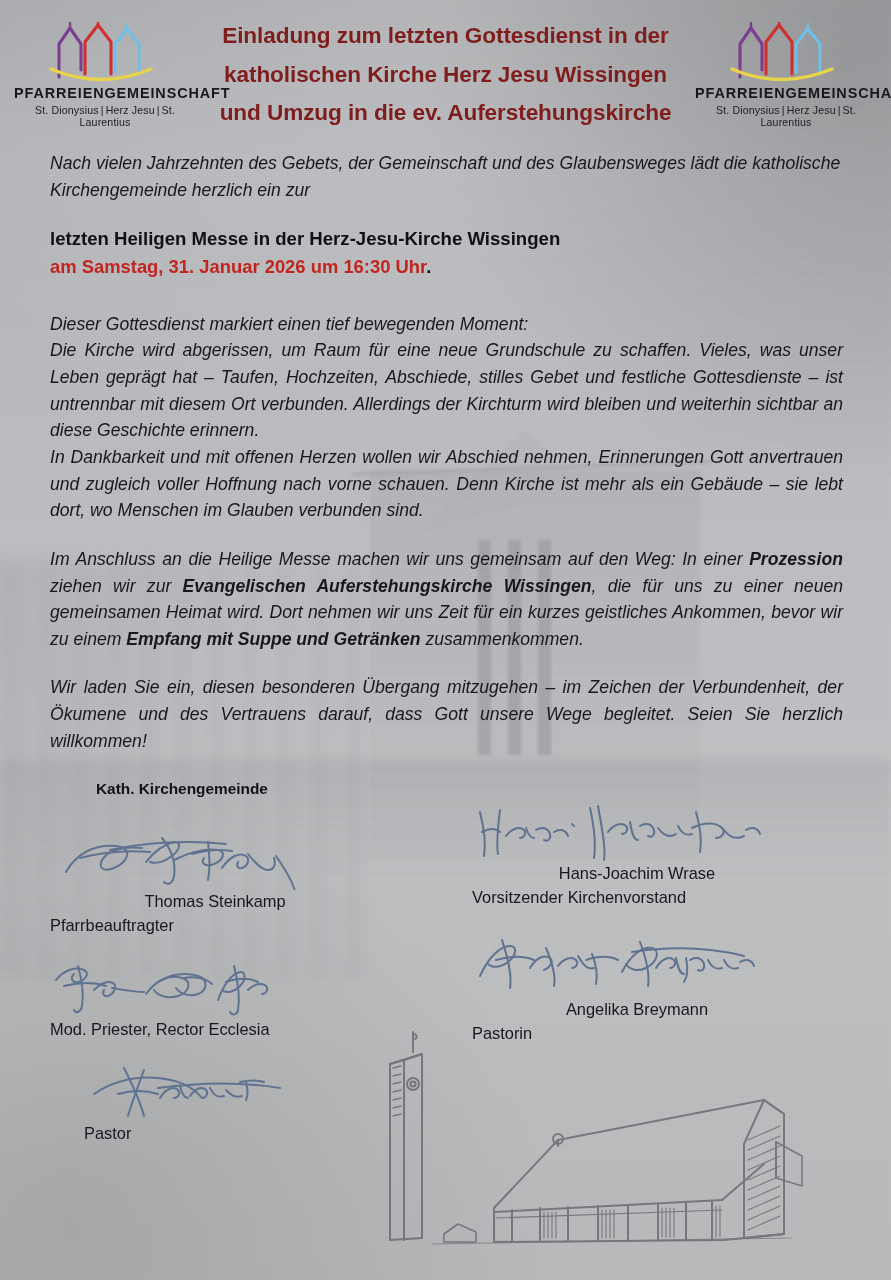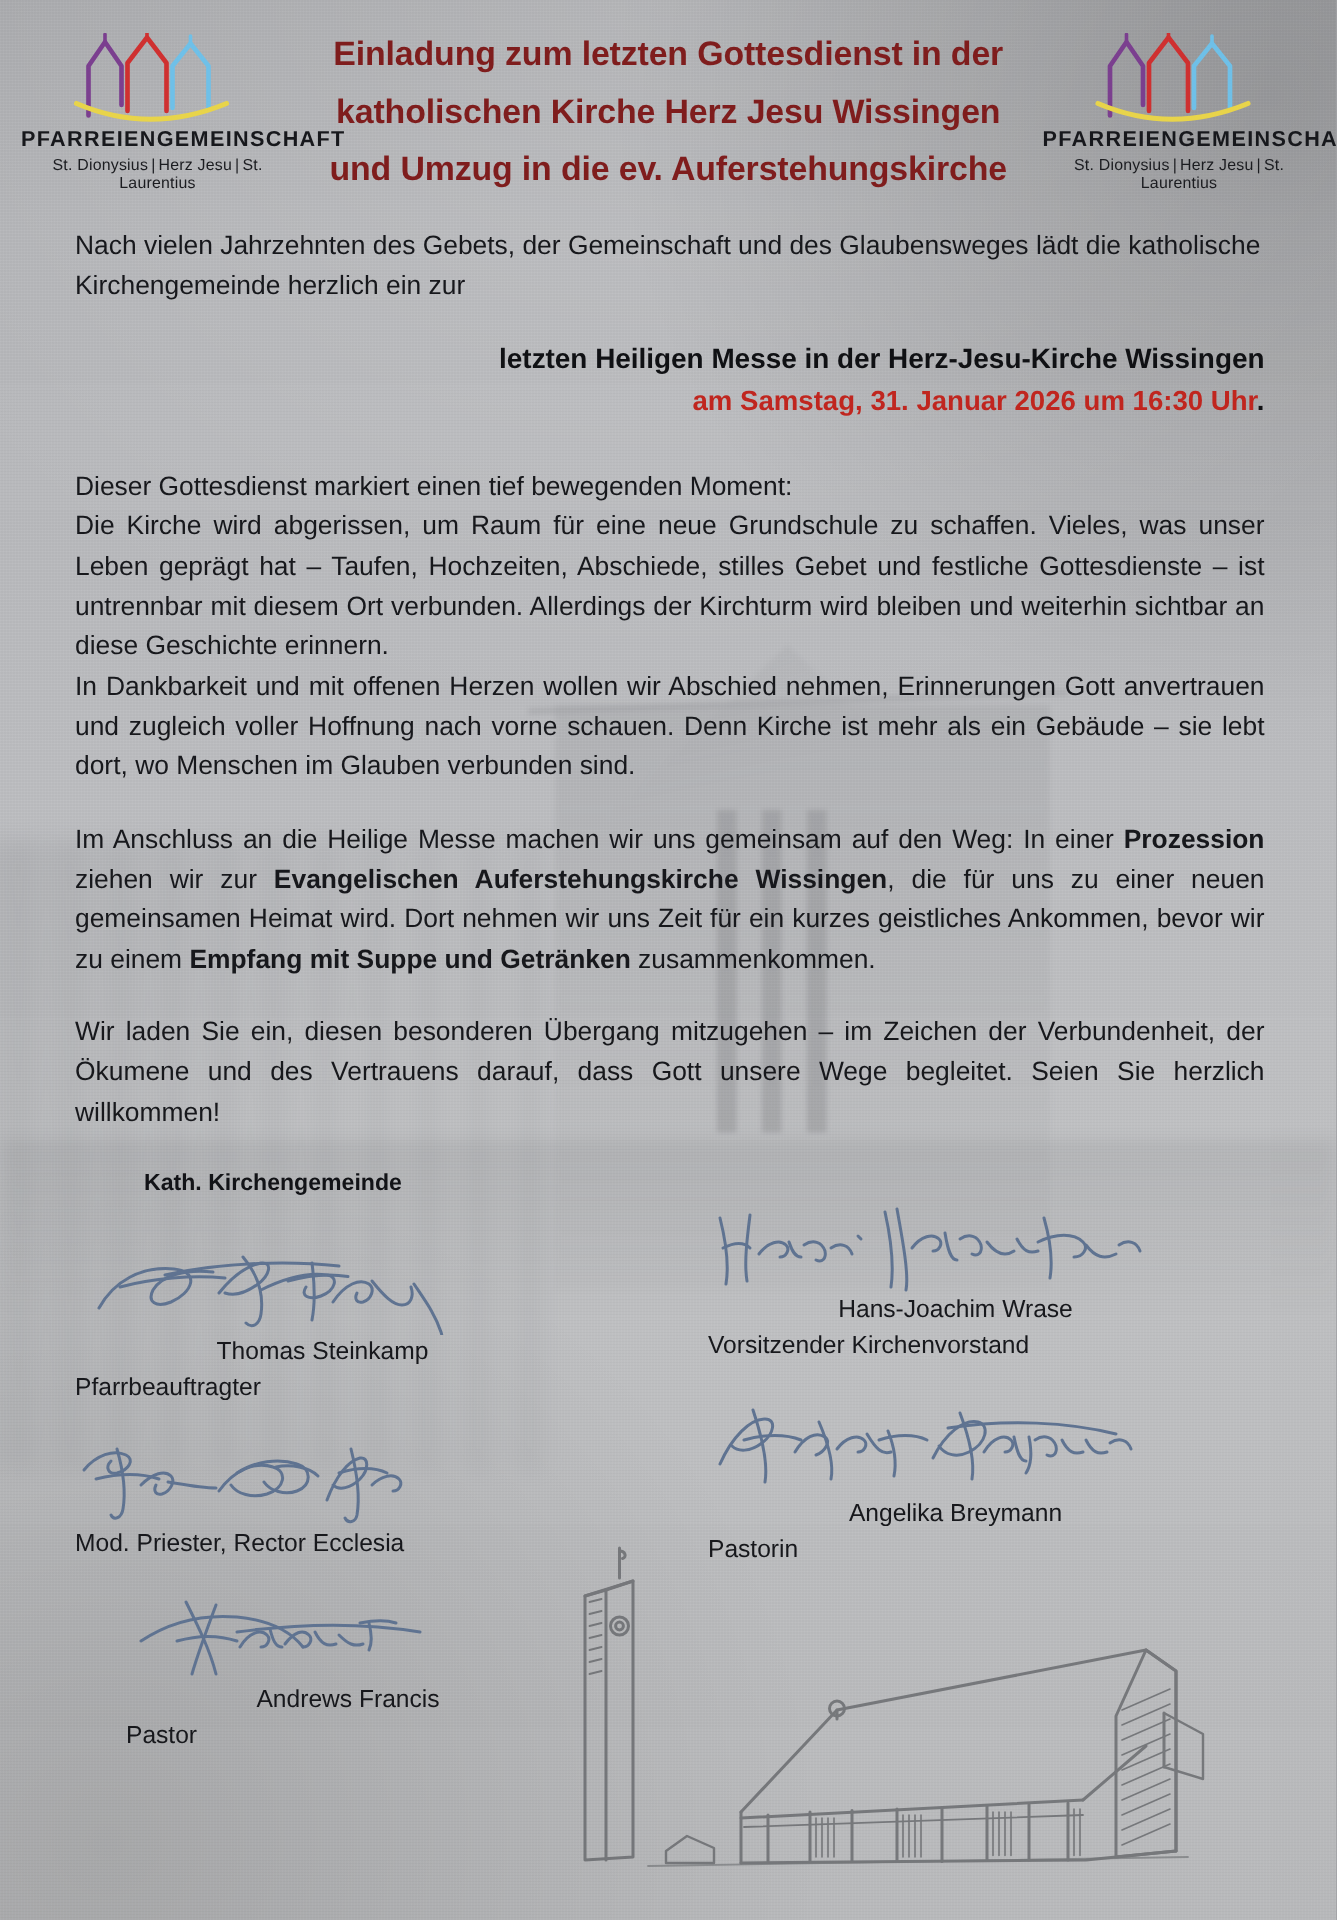--- a/index.html
+++ b/index.html
@@ -173,27 +173,28 @@
   
   .body-wrap {
     padding: 0 48px 0 50px;
   }
   p.para {
     margin: 0;
     font-size: 17.6px;
     line-height: 1.515;
     text-align: justify;
     color: #17181c;
+    font-style: italic;
   }
   p.para.noj { text-align: left; }
   .gap-md { height: 22px; }
   .gap-lg { height: 30px; }
 
   .center-line {
-    text-align: right;
+    text-align: left;
     font-weight: bold;
     font-size: 18.6px;
     line-height: 1.5;
     color: #101114;
   }
   .center-line.red {
     color: #c0261f;
     font-size: 18.4px;
   }
   .center-line .blk { color: #101114; }
@@ -398,21 +399,20 @@
               <path d="M76 34 C82 24 90 22 94 26 C97 29 94 34 90 34"></path>
               <path d="M96 22 C98 30 100 34 104 34"></path>
               <path d="M106 32 C112 24 118 22 122 26 C125 29 122 34 118 34"></path>
               <path d="M126 24 C130 32 134 34 140 32"></path>
               <path d="M142 26 C148 32 152 34 158 32"></path>
               <path d="M162 18 C164 26 164 32 162 36"></path>
               <path d="M156 18 C166 16 174 16 180 18"></path>
               <path d="M74 24 C118 18 160 18 196 24"></path>
             </g>
           </svg>
-          <div class="sig-name">Andrews Francis</div>
           <div class="sig-role">Pastor</div>
         </div>
       </div>
 
       <div class="col col-right">
 
         <div class="sig-entry" style="margin-top:22px">
           <svg class="sig-ink" width="330" height="60" viewBox="0 0 330 60">
             <g fill="none" stroke="#5f7391" stroke-width="2" stroke-linecap="round" stroke-linejoin="round">
               <path d="M8 10 C12 26 14 42 12 54"></path>

